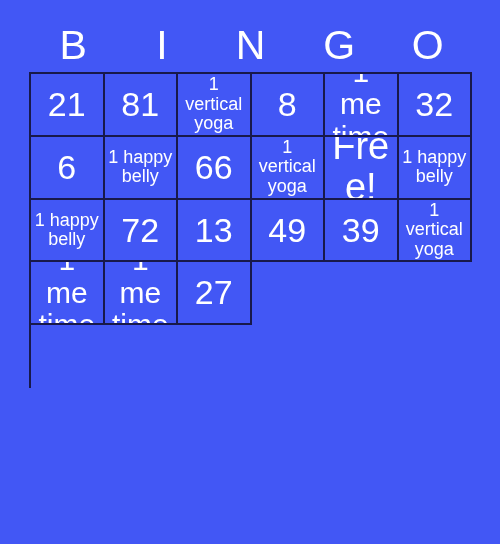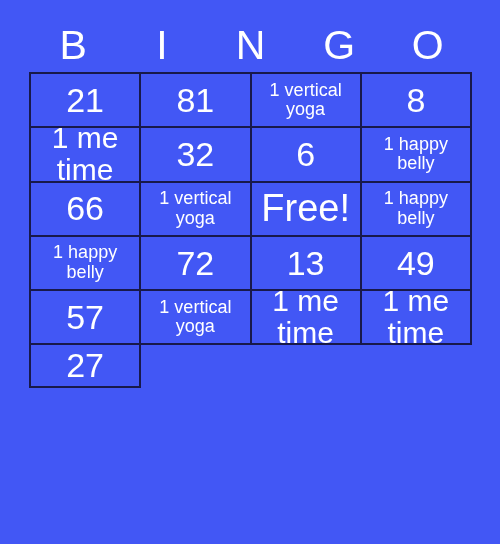--- a/index.html
+++ b/index.html
@@ -44,21 +44,21 @@
   }
 
   
   .grid {
     position: absolute;
     left: 29px;
     top: 72px;
     width: 443px;
     height: 316px;
     display: grid;
-    grid-template-columns: repeat(4, 1fr);
+    grid-template-columns: repeat(6, 1fr);
     grid-template-rows: repeat(5, 1fr);
     border-top: 2px solid #18194a;
     border-left: 2px solid #18194a;
     box-sizing: border-box;
     background: #4257f5;
   }
 
   .cell {
     border-right: 2px solid #18194a;
     border-bottom: 2px solid #18194a;
@@ -144,21 +144,21 @@
       <div class="cell">
         <span class="cell-text size-num">72</span>
       </div>
       <div class="cell">
         <span class="cell-text size-num">13</span>
       </div>
       <div class="cell">
         <span class="cell-text size-num">49</span>
       </div>
       <div class="cell">
-        <span class="cell-text size-num">57</span>
+        <span class="cell-text size-num">39</span>
       </div>
       <div class="cell">
         <span class="cell-text size-long">1 vertical yoga</span>
       </div>
       <div class="cell">
         <span class="cell-text size-short">1 me time</span>
       </div>
       <div class="cell">
         <span class="cell-text size-short">1 me time</span>
       </div>

